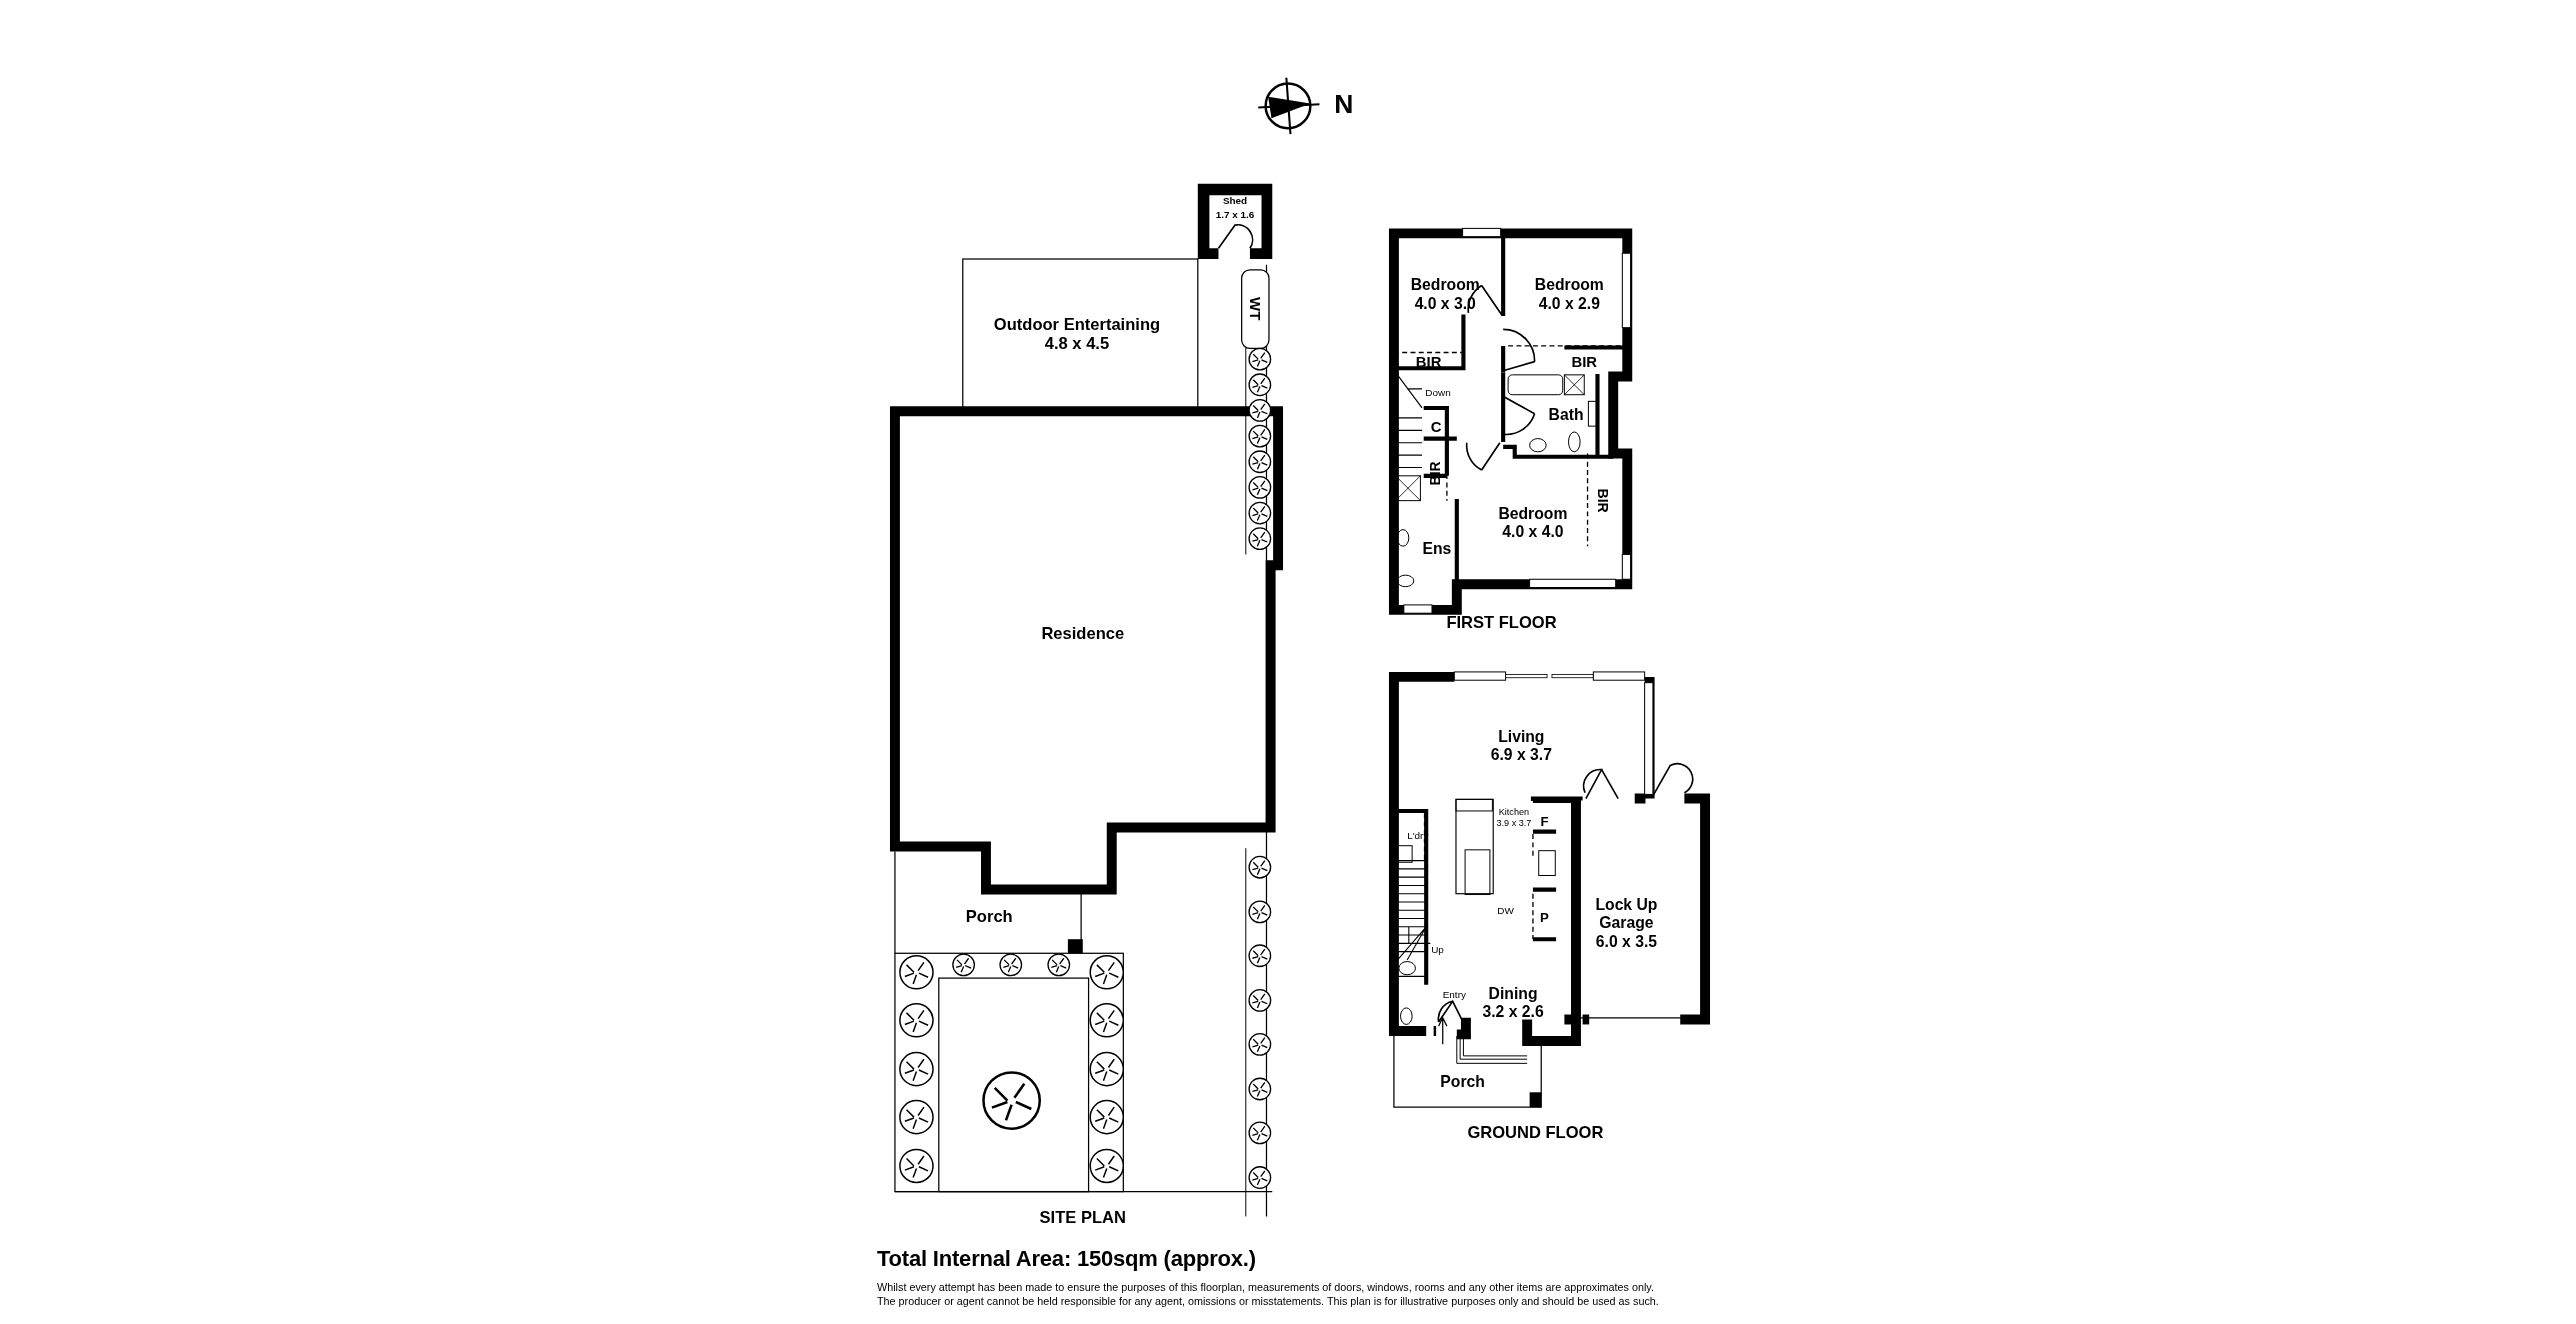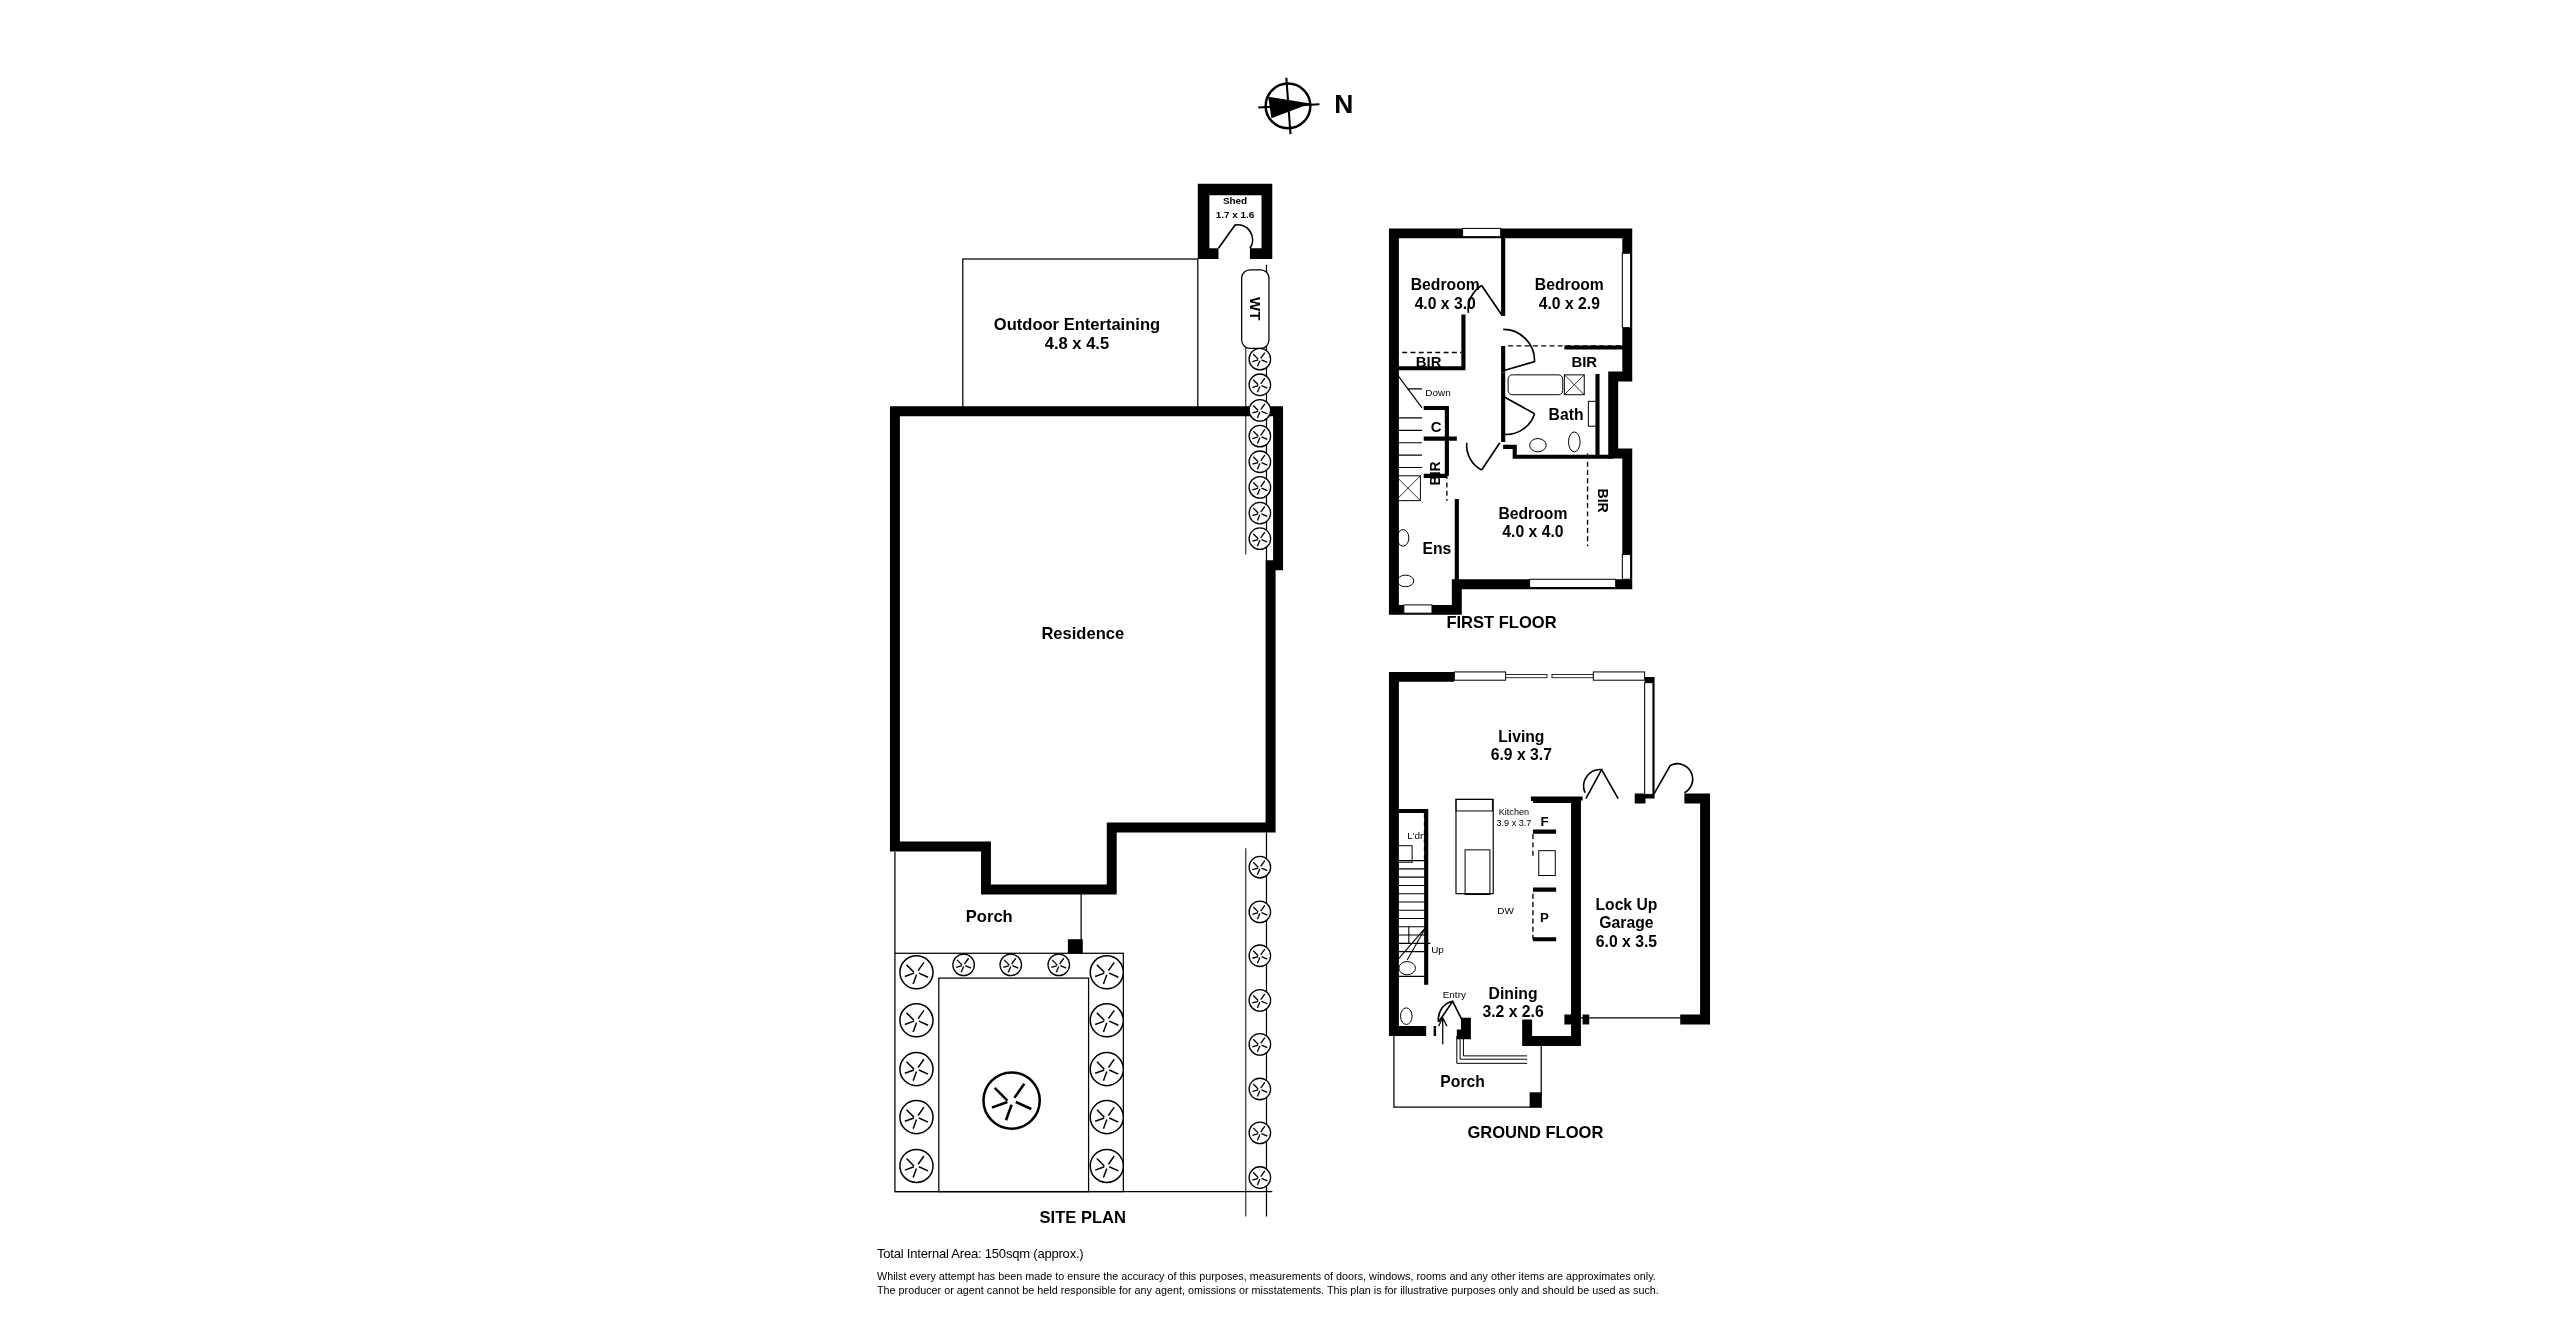--- a/index.html
+++ b/index.html
@@ -1,21 +1,21 @@
 <!DOCTYPE html>
 <html style="font-size:13.2px"><head>
 <meta charset="utf-8">
 <style>
   html,body{margin:0;padding:0;background:#ffffff;}
   body{width:2576px;height:1324px;position:relative;overflow:hidden;font-family:"Liberation Sans",sans-serif;color:#000;}
   svg{position:absolute;left:0;top:0;}
   .lbl{font-family:"Liberation Sans",sans-serif;font-weight:bold;fill:#000;}
   .lbl-n{font-family:"Liberation Sans",sans-serif;fill:#000;}
   .footer{position:absolute;left:877px;top:1246px;width:911px;}
-  .total{font-weight:normal;font-size:13px;letter-spacing:-0.2px;}
+  .total{font-weight:bold;font-size:22px;letter-spacing:-0.2px;}
   .disc{font-size:10.8px;line-height:14px;margin-top:8.3px;}
 </style>
 </head>
 <body>
 
 <svg width="2576" height="1324" viewBox="0 0 3112 1600">
   <defs>
     <g id="shrub">
       <circle r="13" fill="#fff" stroke="#000" stroke-width="1.6"></circle>
       <path d="M-8,-6 L-2,0 M6,-8 L1,-1 M9,4 L2,1 M-3,9 L0,2 M-9,3 L-2,1" stroke="#000" stroke-width="1.6" fill="none"></path>
@@ -213,17 +213,17 @@
   <text class="lbl" x="1828" y="1207" font-size="19" text-anchor="middle">Dining</text>
   <text class="lbl" x="1828" y="1229" font-size="19" text-anchor="middle">3.2 x 2.6</text>
   <text class="lbl" x="1767" y="1314" font-size="19" text-anchor="middle">Porch</text>
   <text class="lbl-n" x="1729" y="1152" font-size="12">Up</text>
   <text class="lbl" x="1855" y="1375" font-size="20" text-anchor="middle">GROUND FLOOR</text>
 </svg>
 
 <div class="footer">
   <div class="total">Total Internal Area: 150sqm (approx.)</div>
   <div class="disc">
-    <div>Whilst every attempt has been made to ensure the accuracy of this purposes, measurements of doors, windows, rooms and any other items are approximates only.</div>
+    <div>Whilst every attempt has been made to ensure the purposes of this floorplan, measurements of doors, windows, rooms and any other items are approximates only.</div>
     <div>The producer or agent cannot be held responsible for any agent, omissions or misstatements. This plan is for illustrative purposes only and should be used as such.</div>
   </div>
 </div>
 
 
 </body></html>

